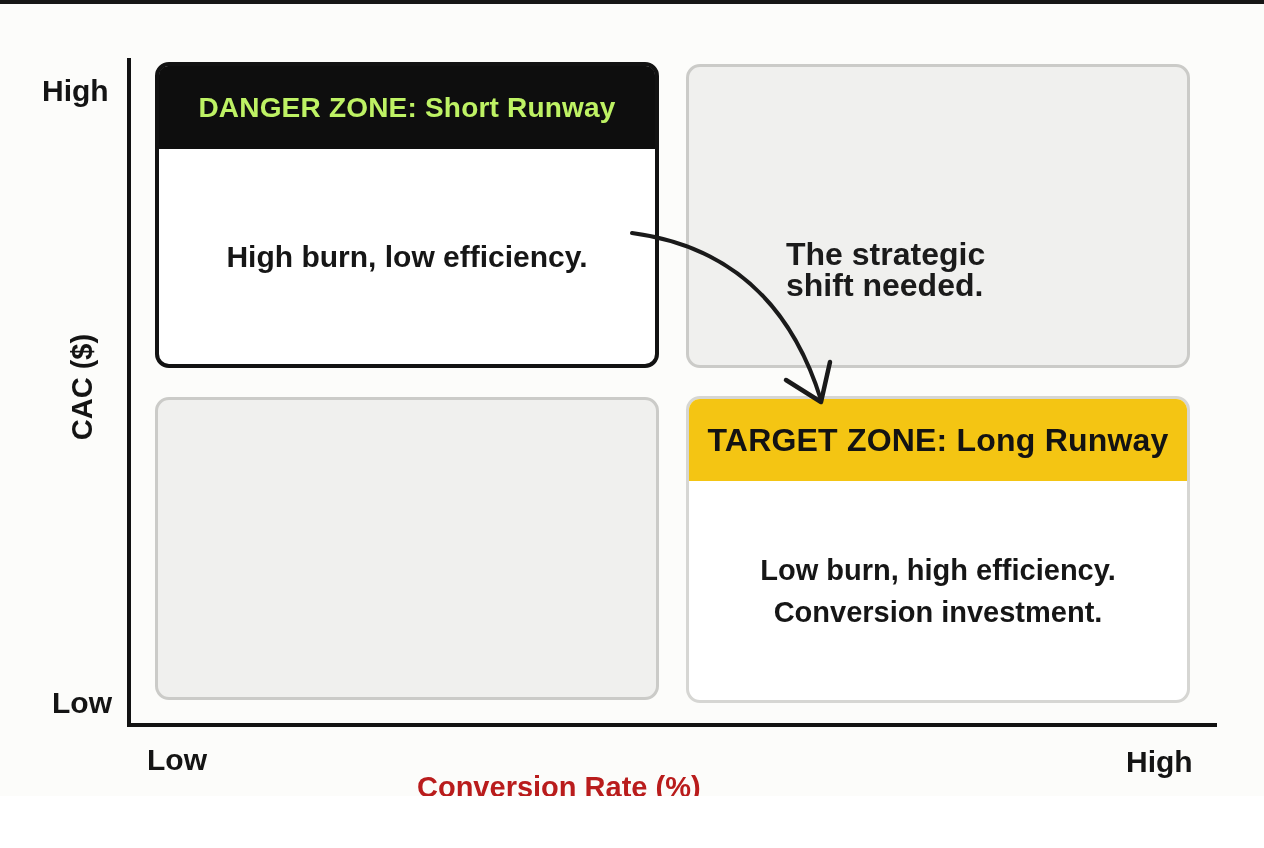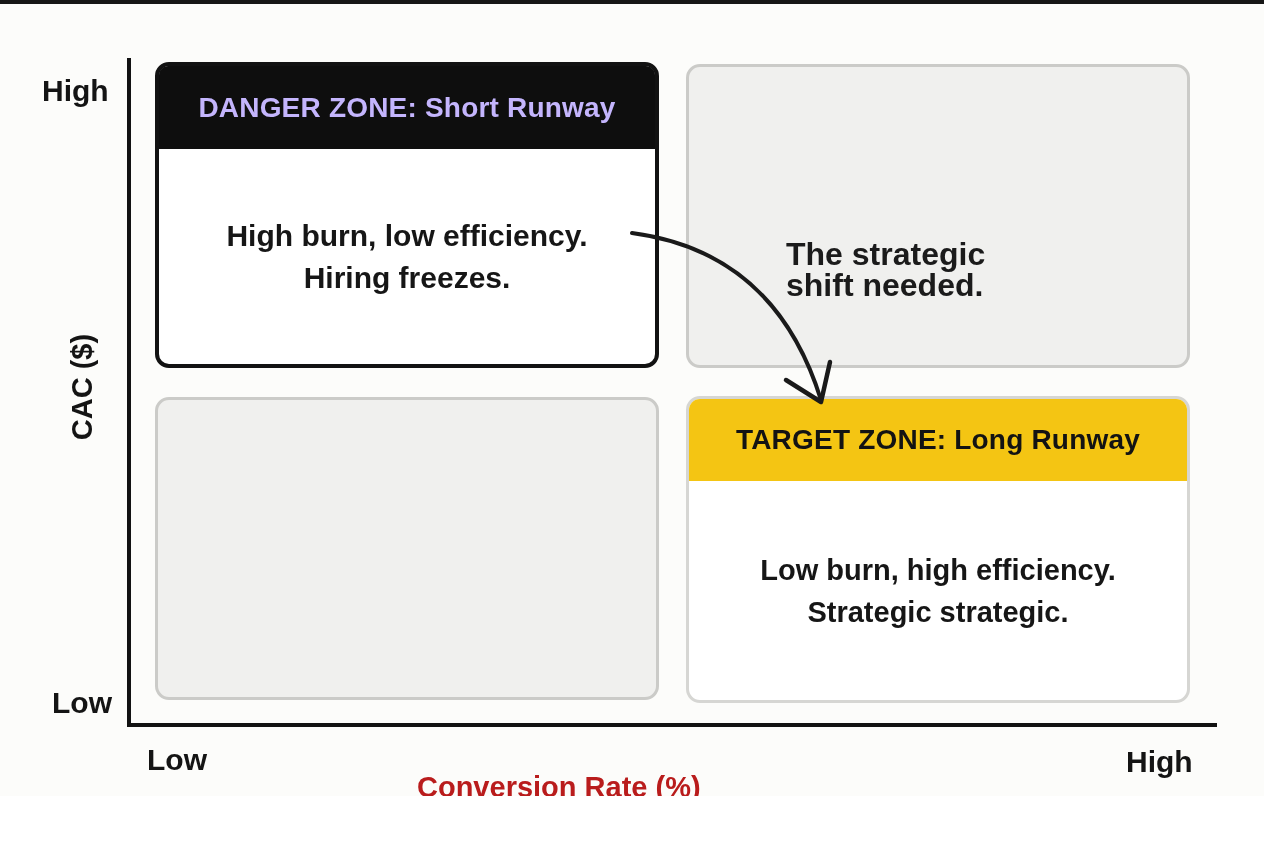--- a/index.html
+++ b/index.html
@@ -35,21 +35,21 @@
   }
 
   
   .box{position:absolute;box-sizing:border-box;border-radius:14px;}
   #danger-box{
     left:155px;top:62px;width:504px;height:306px;
     background:#FFFFFF;border:4px solid #121212;
     display:flex;flex-direction:column;
   }
   #danger-header{
-    height:83px;flex:0 0 83px;background:#0E0E0E;color:#c4b5fd;
+    height:83px;flex:0 0 83px;background:#0E0E0E;color:#bef264;
     border-radius:9px 9px 0 0;
     display:flex;align-items:center;justify-content:center;
     font-size:28px;font-weight:700;letter-spacing:.2px;
   }
   #danger-body{
     flex:1;display:flex;flex-direction:column;align-items:center;justify-content:center;
     font-size:30px;font-weight:600;line-height:42px;text-align:center;color:#161616;
   }
 
   .gray-box{
@@ -65,21 +65,21 @@
 
   #target-box{
     left:686px;top:396px;width:504px;height:307px;
     background:#FFFFFF;border:3px solid #D6D6D3;
     display:flex;flex-direction:column;
   }
   #target-header{
     height:82px;flex:0 0 82px;background:#F4C513;color:#131313;
     border-radius:11px 11px 0 0;
     display:flex;align-items:center;justify-content:center;
-    font-size:28px;font-weight:700;letter-spacing:.2px;
+    font-size:32px;font-weight:700;letter-spacing:.2px;
   }
   #target-body{
     flex:1;display:flex;flex-direction:column;align-items:center;justify-content:center;
     font-size:29px;font-weight:600;line-height:42px;text-align:center;color:#161616;
   }
 
   #arrow-overlay{position:absolute;left:0;top:0;pointer-events:none;}
   .line2{display:block;}
 </style>
 </head>
@@ -98,38 +98,37 @@
   <div id="y-title">CAC ($)</div>
 
   <div id="x-low" class="axis-endlabel">Low</div>
   <div id="x-high" class="axis-endlabel">High</div>
   <div id="x-title">Conversion Rate (%)</div>
 
   <div id="danger-box" class="box">
     <div id="danger-header">DANGER ZONE: Short Runway</div>
     <div id="danger-body">
       <span>High burn, low efficiency.</span>
-      <span class="line2">Hiring freezes.</span>
     </div>
   </div>
 
   <div id="quad-top-right" class="box gray-box">
     <div id="shift-note">
       <span>The strategic</span>
       <span class="line2">shift needed.</span>
     </div>
   </div>
 
   <div id="quad-bottom-left" class="box gray-box"></div>
 
   <div id="target-box" class="box">
     <div id="target-header">TARGET ZONE: Long Runway</div>
     <div id="target-body">
       <span>Low burn, high efficiency.</span>
-      <span class="line2">Strategic strategic.</span>
+      <span class="line2">Conversion investment.</span>
     </div>
   </div>
 
   <svg id="arrow-overlay" width="1264" height="848" viewBox="0 0 1264 848" aria-hidden="true">
     <path d="M 632 233 Q 775 252 821 400" stroke="#1A1A1A" stroke-width="4" fill="none" stroke-linecap="round"></path>
     <path d="M 786 380 L 821 402 L 830 362" stroke="#1A1A1A" stroke-width="4.5" fill="none" stroke-linecap="round" stroke-linejoin="round"></path>
   </svg>
 
 </div>
 

